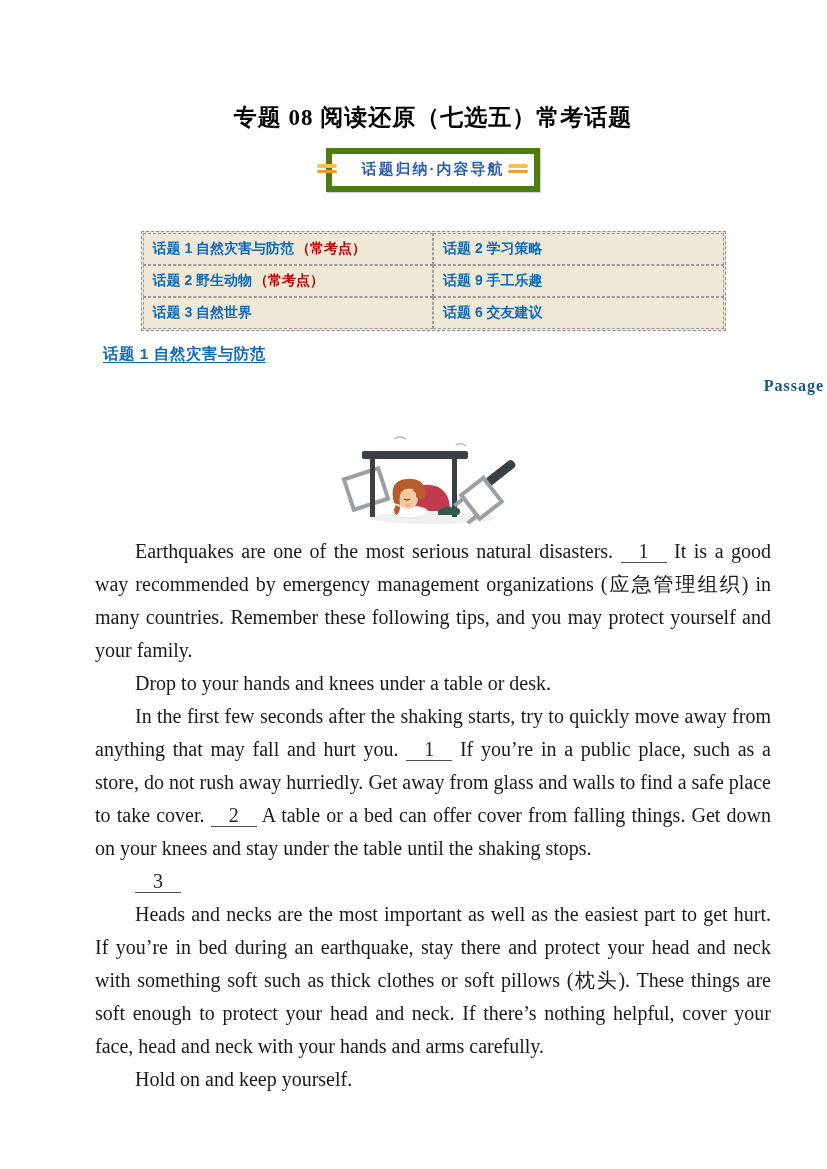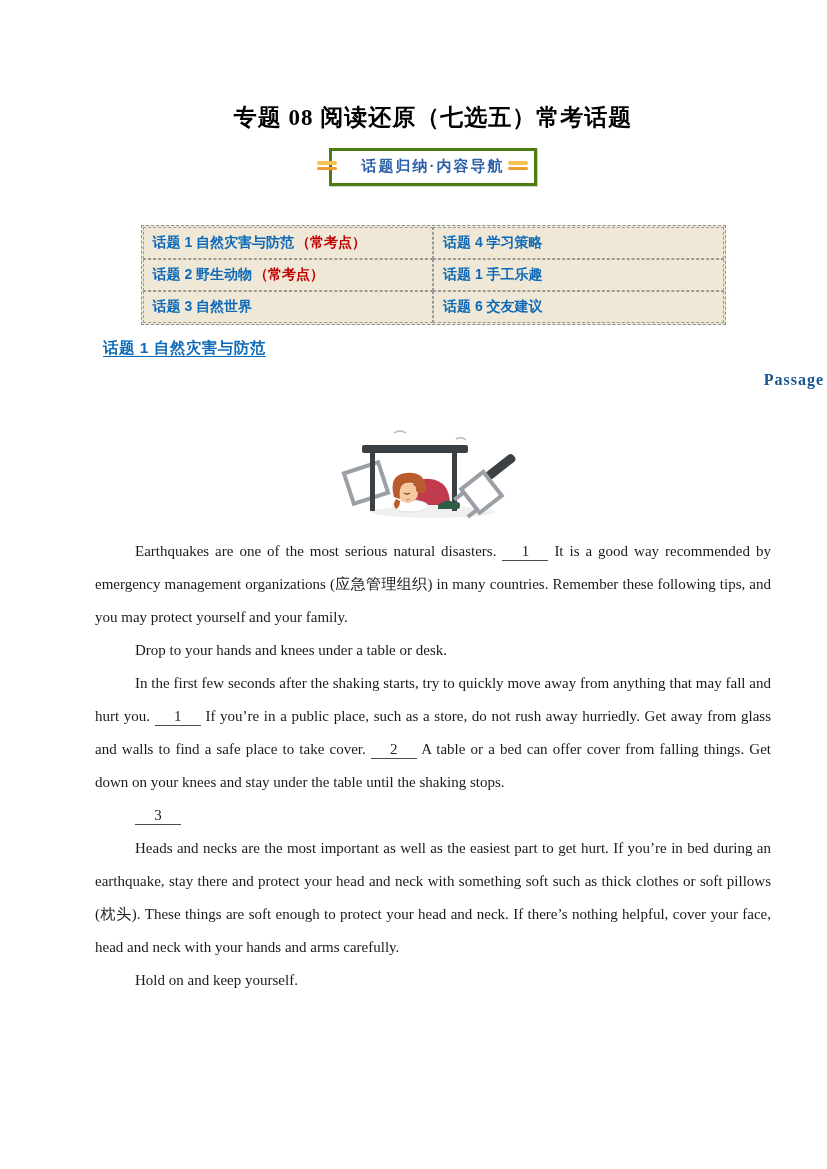--- a/index.html
+++ b/index.html
@@ -20,21 +20,21 @@
     font-size:23px;
     font-weight:bold;
     letter-spacing:1px;
     color:#000;
   }
   
   .banner{
     position:relative;
     width:202px;
     margin:15px auto 0;
-    border:3px solid #4d7c0f;
+    border:6px solid #4d7c0f;
     box-shadow:1px 1px 0 #c9d4e0;
     background:#fff;
     text-align:center;
     padding:6px 0 7px;
   }
   .banner .banner-text{
     font-family:"Liberation Sans","DejaVu Sans",sans-serif;
     font-size:15px;
     font-weight:bold;
     letter-spacing:2px;
@@ -92,22 +92,22 @@
   }
   
   .illustration{
     width:190px;
     margin:16px auto 0;
     display:block;
   }
   
   .passage-body{
     width:676px;
-    margin:12px auto 0;
-    font-size:15px;
+    margin:6px auto 0;
+    font-size:20px;
     line-height:33px;
     text-align:justify;
   }
   .para{margin:0;text-indent:40px;}
   .blank{
     display:inline-block;
     min-width:46px;
     text-align:center;
     text-indent:0;
     border-bottom:1.6px solid #4d4d4d;
@@ -133,29 +133,29 @@
         <i class="b2"></i>
       </span>
   </div>
 
   <div class="topics-table">
     <div class="topic-cell">
       <span class="topic-label">话题 1  自然灾害与防范</span>
       <span class="topic-tag">（常考点）</span>
     </div>
     <div class="topic-cell">
-      <span class="topic-label">话题 4  学习策略</span>
+      <span class="topic-label">话题 2  学习策略</span>
       <span class="topic-tag"></span>
     </div>
     <div class="topic-cell">
       <span class="topic-label">话题 2  野生动物</span>
       <span class="topic-tag">（常考点）</span>
     </div>
     <div class="topic-cell">
-      <span class="topic-label">话题 1  手工乐趣</span>
+      <span class="topic-label">话题 9  手工乐趣</span>
       <span class="topic-tag"></span>
     </div>
     <div class="topic-cell">
       <span class="topic-label">话题 3  自然世界</span>
       <span class="topic-tag"></span>
     </div>
     <div class="topic-cell">
       <span class="topic-label">话题 6  交友建议</span>
       <span class="topic-tag"></span>
     </div>

